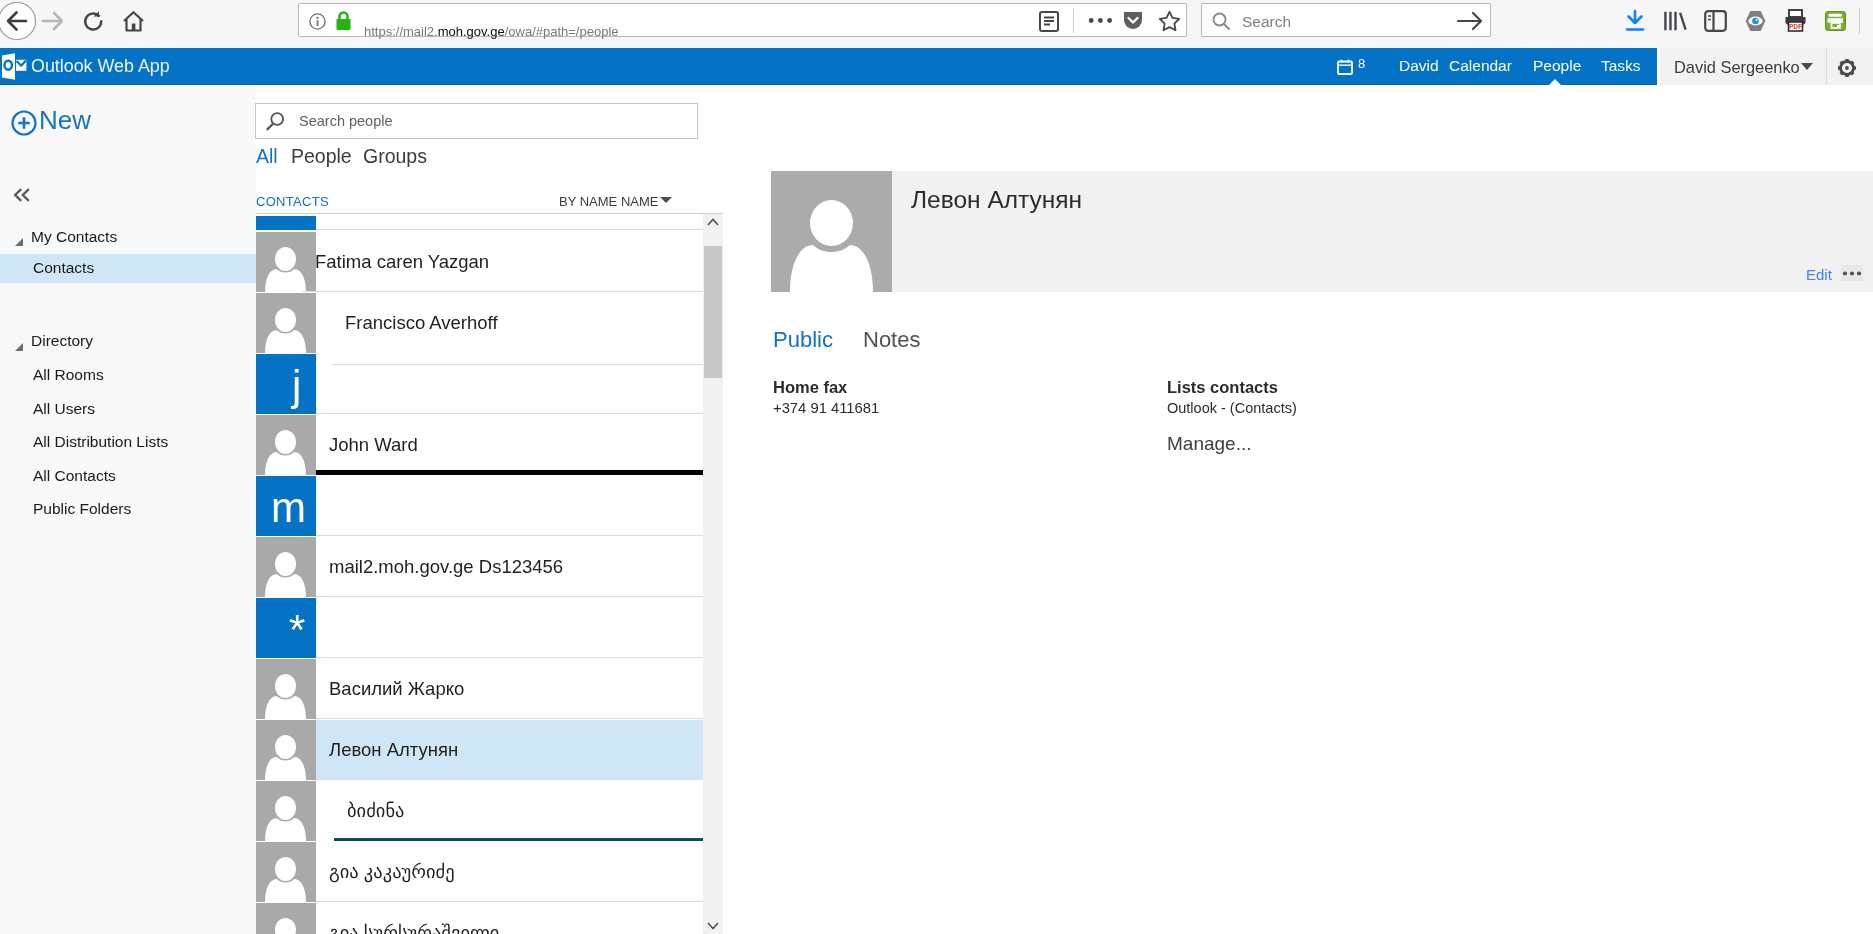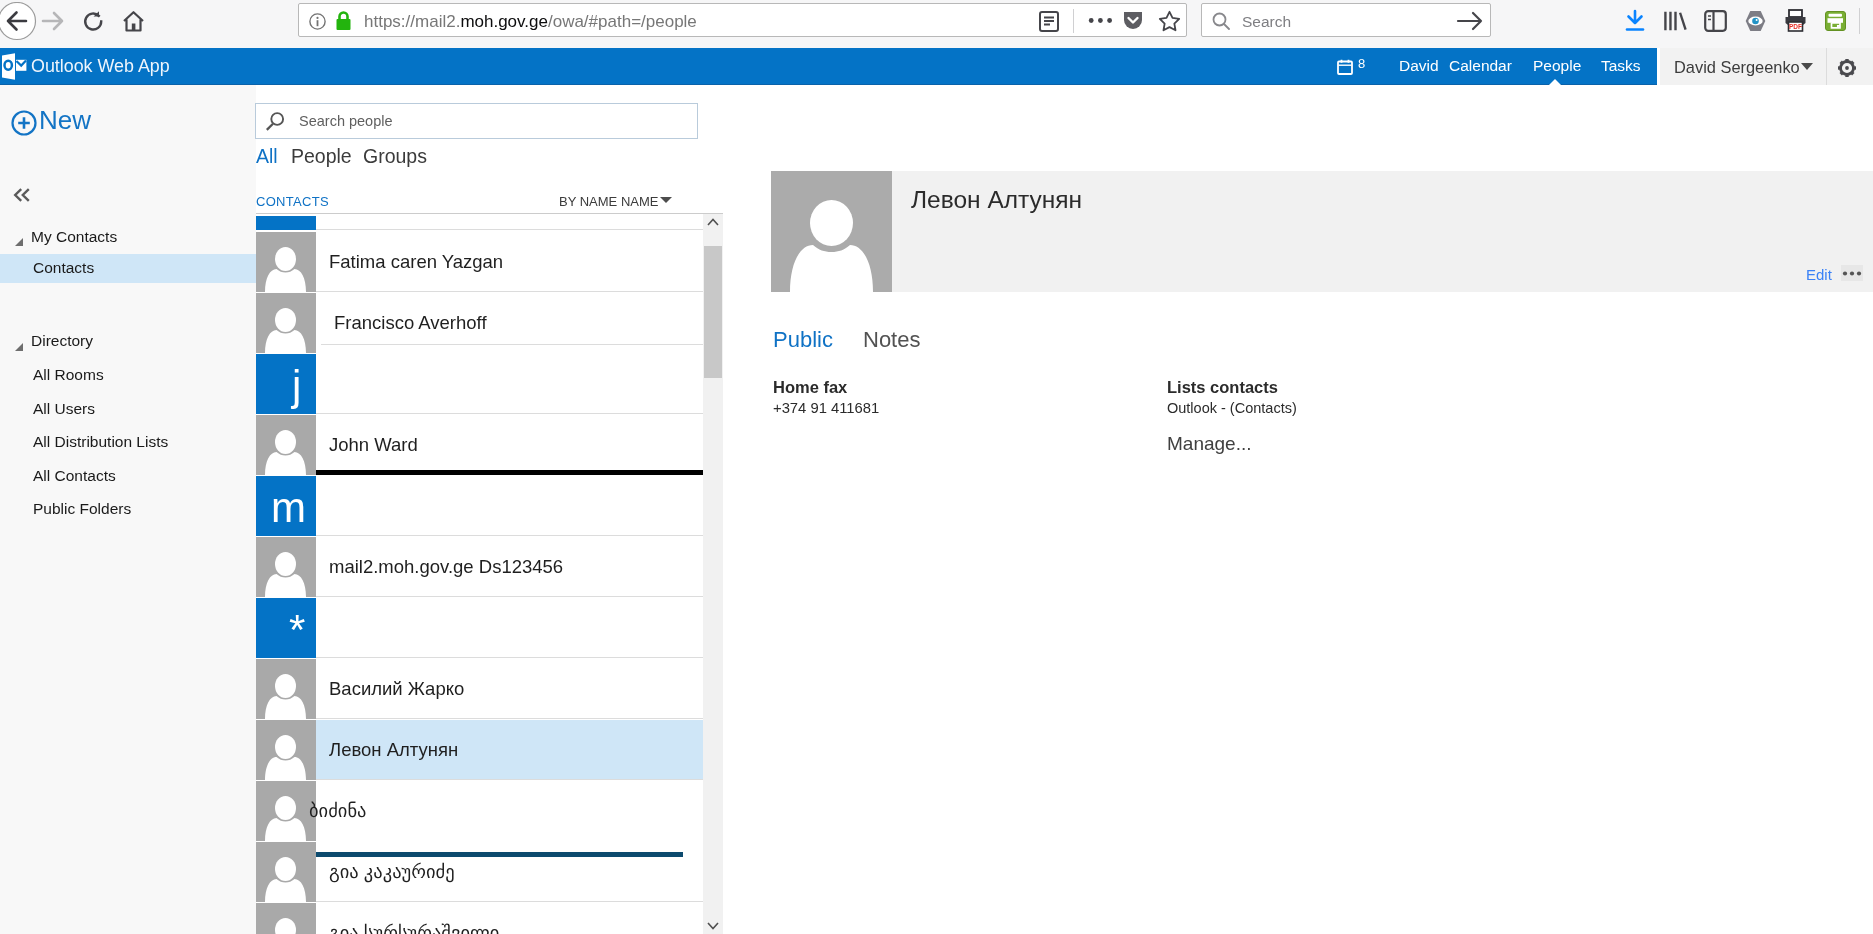--- a/index.html
+++ b/index.html
@@ -32,21 +32,21 @@
 <div class="abs" style="left:298px;top:3px;width:889px;height:34px;background:#fff;border:1px solid #b8b8b8;border-radius:2px"></div>
 <svg class="abs" style="left:309px;top:13px" width="17" height="17" viewBox="0 0 17 17">
   <circle cx="8.5" cy="8.5" r="7.6" fill="none" stroke="#737373" stroke-width="1.4"></circle>
   <circle cx="8.5" cy="4.9" r="1.1" fill="#737373"></circle>
   <rect x="7.6" y="7.2" width="1.8" height="6" fill="#737373"></rect>
 </svg>
 <svg class="abs" style="left:335px;top:10px" width="17" height="21" viewBox="0 0 17 21">
   <path d="M4.5 10 V6.5 a4 4 0 0 1 8 0 V10" fill="none" stroke="#23b40e" stroke-width="2.6"></path>
   <rect x="1.5" y="9" width="14" height="11" rx="1" fill="#23b40e"></rect>
 </svg>
-<div class="abs" style="left:364px;top:12px;font-size:17px;color:#777777;white-space:pre">https://mail2.<span style="color:#0c0c0d">moh.gov.ge</span>/owa/#path=/people</div>
+<div class="abs" style="left:364px;top:24px;font-size:13px;color:#777777;white-space:pre">https://mail2.<span style="color:#0c0c0d">moh.gov.ge</span>/owa/#path=/people</div>
 
 <svg class="abs" style="left:1039px;top:11px" width="20" height="21" viewBox="0 0 20 21">
   <rect x="1" y="1" width="18" height="19" rx="2" fill="none" stroke="#45454a" stroke-width="2"></rect>
   <path d="M5 6.5 h10 M5 10 h10 M5 13.5 h6" stroke="#45454a" stroke-width="1.8"></path>
 </svg>
 <div class="abs" style="left:1073px;top:9px;width:1px;height:24px;background:#d0d0d2"></div>
 
 <svg class="abs" style="left:1088px;top:17px" width="25" height="7" viewBox="0 0 25 7">
   <circle cx="3.2" cy="3.5" r="2.4" fill="#45454a"></circle>
     <circle cx="12.4" cy="3.5" r="2.4" fill="#45454a"></circle>
@@ -199,30 +199,30 @@
 
 <div id="list">
     <div class="abs" style="left:256px;top:216px;width:60px;height:14px;background:#0473c6"></div>
     <div class="abs" style="left:316px;top:229px;width:387px;height:1px;background:#dcdcdc"></div>
     <div class="abs" style="left:256px;top:232px;width:60px;height:60px;background:#a9a9a9">
       <svg width="60" height="60" viewBox="0 0 60 60">
         <ellipse cx="29.5" cy="27" rx="10.5" ry="12" fill="#fff"></ellipse>
         <path d="M9 60 C9 46 14 37 20.5 37 C23.5 39.5 26 40.5 29.5 40.5 C33 40.5 35.5 39.5 38.5 37 C45 37 50 46 50 60 Z" fill="#fff"></path>
       </svg>
     </div>
-    <div class="abs" style="left:316px;top:232px;width:401px;height:60px;border-bottom:1px solid #dcdcdc">
+    <div class="abs" style="left:302px;top:232px;width:401px;height:60px;border-bottom:1px solid #dcdcdc">
       <div style="position:absolute;left:13px;top:19px;font-size:18.5px;color:#1f1f1f;white-space:nowrap">Fatima caren Yazgan</div>
     </div>
     <div class="abs" style="left:256px;top:293px;width:60px;height:60px;background:#a9a9a9">
       <svg width="60" height="60" viewBox="0 0 60 60">
         <ellipse cx="29.5" cy="27" rx="10.5" ry="12" fill="#fff"></ellipse>
         <path d="M9 60 C9 46 14 37 20.5 37 C23.5 39.5 26 40.5 29.5 40.5 C33 40.5 35.5 39.5 38.5 37 C45 37 50 46 50 60 Z" fill="#fff"></path>
       </svg>
     </div>
-    <div class="abs" style="left:321px;top:293px;width:387px;height:52px;border-bottom:1px solid #dcdcdc">
+    <div class="abs" style="left:332px;top:293px;width:387px;height:72px;border-bottom:1px solid #dcdcdc">
       <div style="position:absolute;left:13px;top:19px;font-size:18.5px;color:#1f1f1f;white-space:nowrap">Francisco Averhoff</div>
     </div>
     <div class="abs" style="left:256px;top:354px;width:60px;height:60px;background:#0473c6;color:#fff;overflow:hidden">
       <div style="font-size:42px;line-height:58px;margin-left:36px;margin-top:3px">j</div>
     </div>
     <div class="abs" style="left:316px;top:354px;width:387px;height:60px;border-bottom:1px solid #dcdcdc"></div>
     <div class="abs" style="left:256px;top:415px;width:60px;height:60px;background:#a9a9a9">
       <svg width="60" height="60" viewBox="0 0 60 60">
         <ellipse cx="29.5" cy="27" rx="10.5" ry="12" fill="#fff"></ellipse>
         <path d="M9 60 C9 46 14 37 20.5 37 C23.5 39.5 26 40.5 29.5 40.5 C33 40.5 35.5 39.5 38.5 37 C45 37 50 46 50 60 Z" fill="#fff"></path>
@@ -265,21 +265,21 @@
     </div>
     <div class="abs" style="left:316px;top:720px;width:387px;height:60px;background:#cfe6f7;border-bottom:1px solid #dcdcdc">
       <div style="position:absolute;left:13px;top:19px;font-size:18.5px;color:#1f1f1f;white-space:nowrap">Левон Алтунян</div>
     </div>
     <div class="abs" style="left:256px;top:781px;width:60px;height:60px;background:#a9a9a9">
       <svg width="60" height="60" viewBox="0 0 60 60">
         <ellipse cx="29.5" cy="27" rx="10.5" ry="12" fill="#fff"></ellipse>
         <path d="M9 60 C9 46 14 37 20.5 37 C23.5 39.5 26 40.5 29.5 40.5 C33 40.5 35.5 39.5 38.5 37 C45 37 50 46 50 60 Z" fill="#fff"></path>
       </svg>
     </div>
-    <div class="abs" style="left:296px;top:781px;width:387px;height:76px;border-bottom:5px solid #0c4a6e">
+    <div class="abs" style="left:334px;top:781px;width:387px;height:60px;border-bottom:3px solid #0c4a6e">
       <div style="position:absolute;left:13px;top:19px;font-size:18.5px;color:#1f1f1f;white-space:nowrap">ბიძინა</div>
     </div>
     <div class="abs" style="left:256px;top:842px;width:60px;height:60px;background:#a9a9a9">
       <svg width="60" height="60" viewBox="0 0 60 60">
         <ellipse cx="29.5" cy="27" rx="10.5" ry="12" fill="#fff"></ellipse>
         <path d="M9 60 C9 46 14 37 20.5 37 C23.5 39.5 26 40.5 29.5 40.5 C33 40.5 35.5 39.5 38.5 37 C45 37 50 46 50 60 Z" fill="#fff"></path>
       </svg>
     </div>
     <div class="abs" style="left:316px;top:842px;width:387px;height:60px;border-bottom:1px solid #dcdcdc">
       <div style="position:absolute;left:13px;top:19px;font-size:18.5px;color:#1f1f1f;white-space:nowrap">გია კაკაურიძე</div>

